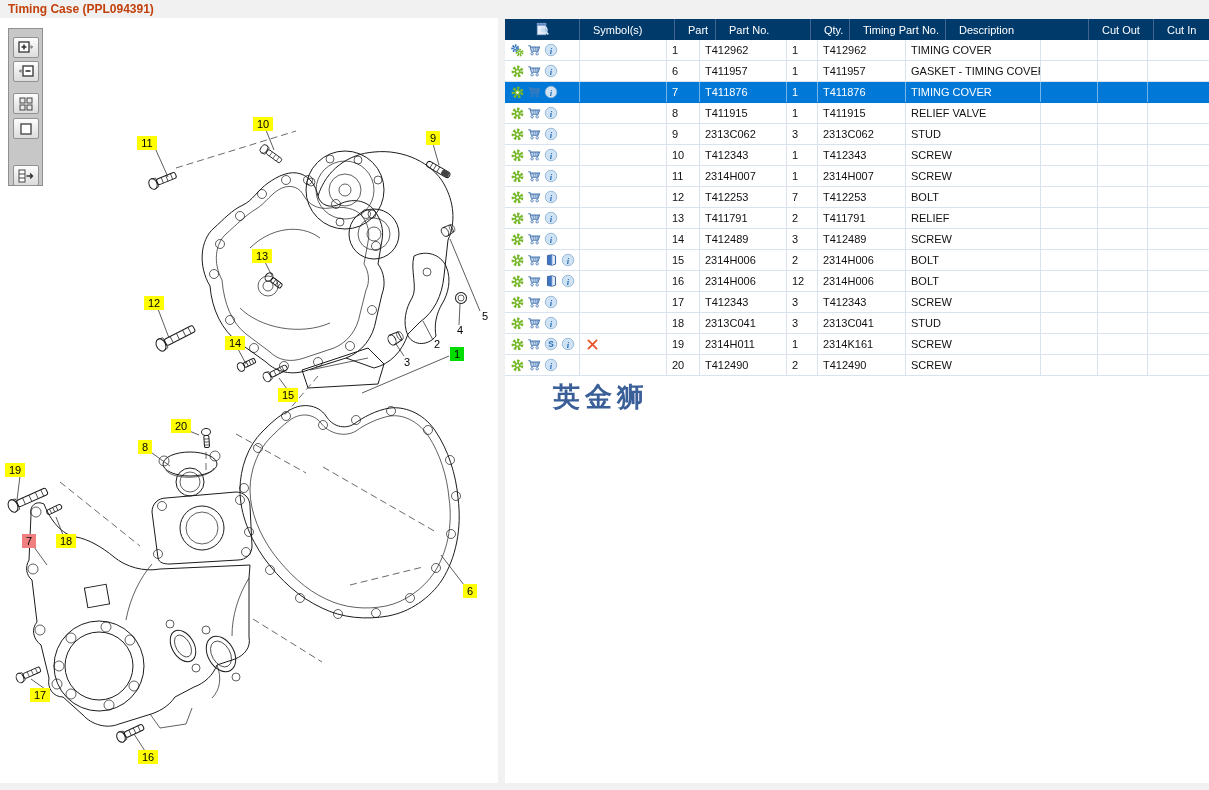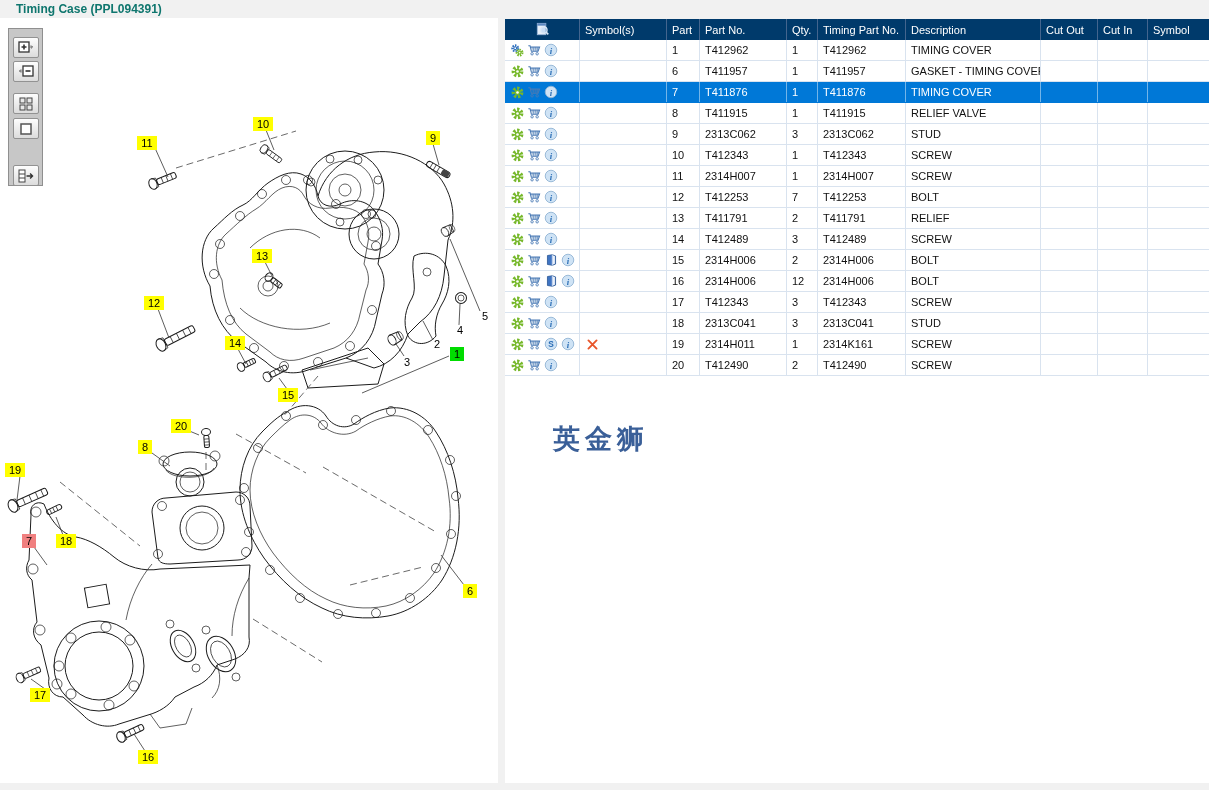--- a/index.html
+++ b/index.html
@@ -2,22 +2,22 @@
 <html><head>
 <meta charset="utf-8">
 <style>
   html,body{margin:0;padding:0;}
   body{
     width:1209px;height:790px;position:relative;overflow:hidden;
     background:#f1f1f1;font-family:"Liberation Sans",sans-serif;
   }
   .titlebar{
     position:absolute;left:0;top:0;width:100%;height:30px;
-    font-size:12px;font-weight:bold;color:#0f766e;
-    padding:2px 0 0 16px;box-sizing:border-box;
+    font-size:12px;font-weight:bold;color:#c2410c;
+    padding:2px 0 0 8px;box-sizing:border-box;
   }
   .diagram-panel{position:absolute;left:0;top:18px;width:498px;height:765px;background:#fff;}
   .divider{position:absolute;left:498px;top:18px;width:7px;height:765px;background:#f1f1f1;}
   .bottom-strip{position:absolute;left:0;top:783px;width:1209px;height:7px;background:#f1f1f1;}
 
   
   .dtoolbar{
     position:absolute;left:8px;top:10px;width:35px;height:158px;
     background:#c7c7c7;border:1px solid #8f8f8f;box-sizing:border-box;
   }
@@ -28,42 +28,42 @@
     display:flex;align-items:center;justify-content:center;padding:0;cursor:pointer;
   }
   .tbtn svg{display:block}
 
   
   .table-panel{position:absolute;left:505px;top:19px;width:704px;height:764px;background:#fff;}
   .thead,.row{
     display:grid;
     grid-template-columns:75px 87px 33px 87px 31px 88px 135px 57px 50px 61px;
   }
-  .thead{height:21px;background:#003a6b;color:#fff;font-size:11px;}
+  .thead{height:21px;background:#003a6b;color:#fff;font-size:11px;gap:8px;}
   .thead .hc{
     border-right:1px solid #44658e;display:flex;align-items:center;
     padding-left:5px;box-sizing:border-box;white-space:nowrap;overflow:hidden;
   }
   .thead .hc:last-child{border-right:none;}
   .thead .hicon{justify-content:center;padding-left:0;}
   .row{height:20px;font-size:11px;color:#111;border-bottom:1px solid #d9e3ef;background:#fff;}
   .row .c{
     border-right:1px solid #d9e3ef;padding-left:5px;display:flex;align-items:center;
     box-sizing:border-box;white-space:nowrap;overflow:hidden;
   }
   .row .c:last-child{border-right:none;}
   .row.sel{background:#0078d7;color:#fff;border-bottom-color:#0078d7;}
   .row.sel .c{border-right-color:rgba(255,255,255,.45);}
   .icons{gap:3px;padding-left:3px;}
   .ticon{display:inline-flex;width:14px;height:14px;align-items:center;justify-content:center;}
   .sym{padding-left:8px;}
 
   .watermark{
     position:absolute;left:48px;top:360px;
-    font-size:27px;font-weight:bold;color:#3a5f98;letter-spacing:5px;margin-top:42px;
+    font-size:27px;font-weight:bold;color:#3a5f98;letter-spacing:5px;
   }
 
   
   #diagram-svg{position:absolute;left:0;top:0;}
   .art{stroke:#1c1c1c;fill:none;stroke-width:1;}
   .art2{stroke:#1c1c1c;fill:none;stroke-width:.7;}
   .leader{stroke:#333;stroke-width:.8;}
   .dash{stroke:#444;stroke-width:.8;stroke-dasharray:7 4;}
   .callout-text{font-family:"Liberation Sans",sans-serif;font-size:11px;fill:#000;}
   .callout-text.plain{paint-order:stroke;stroke:#fff;stroke-width:3px;}

